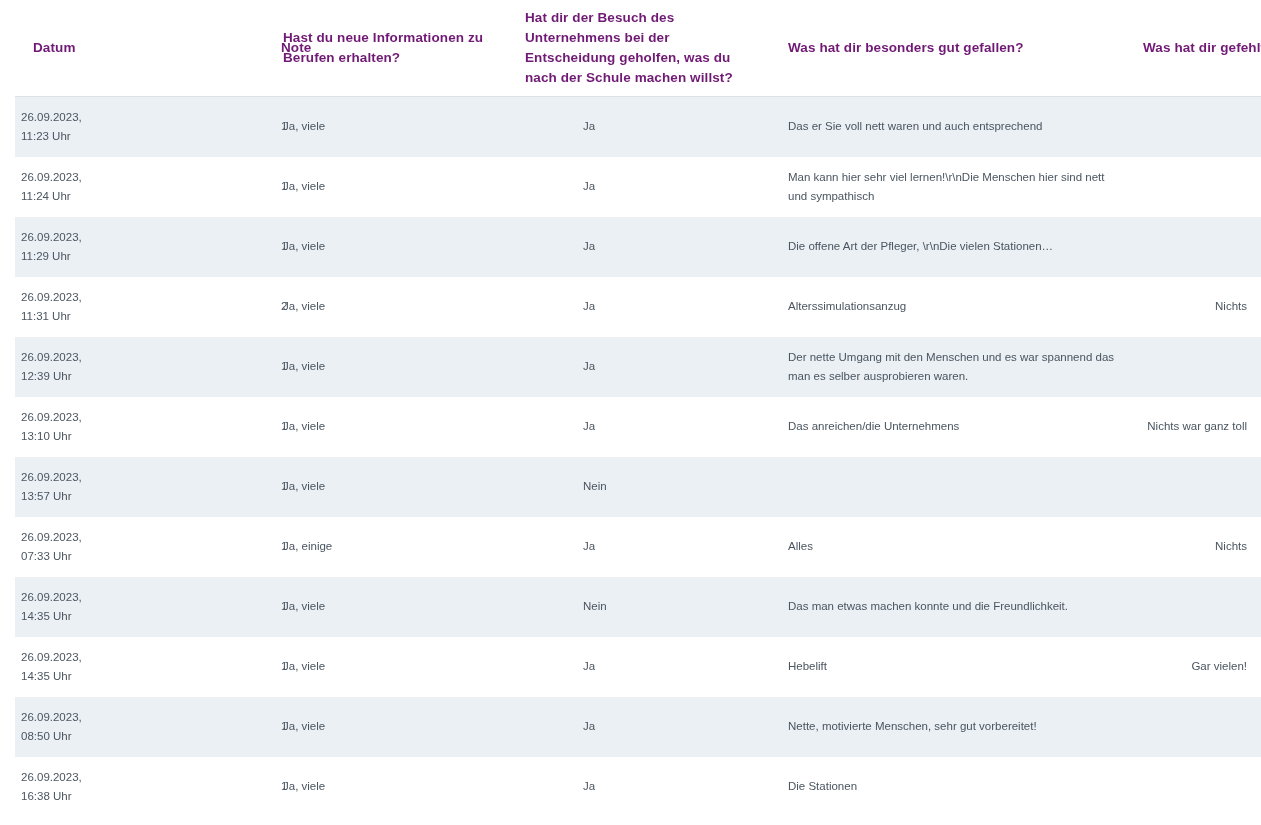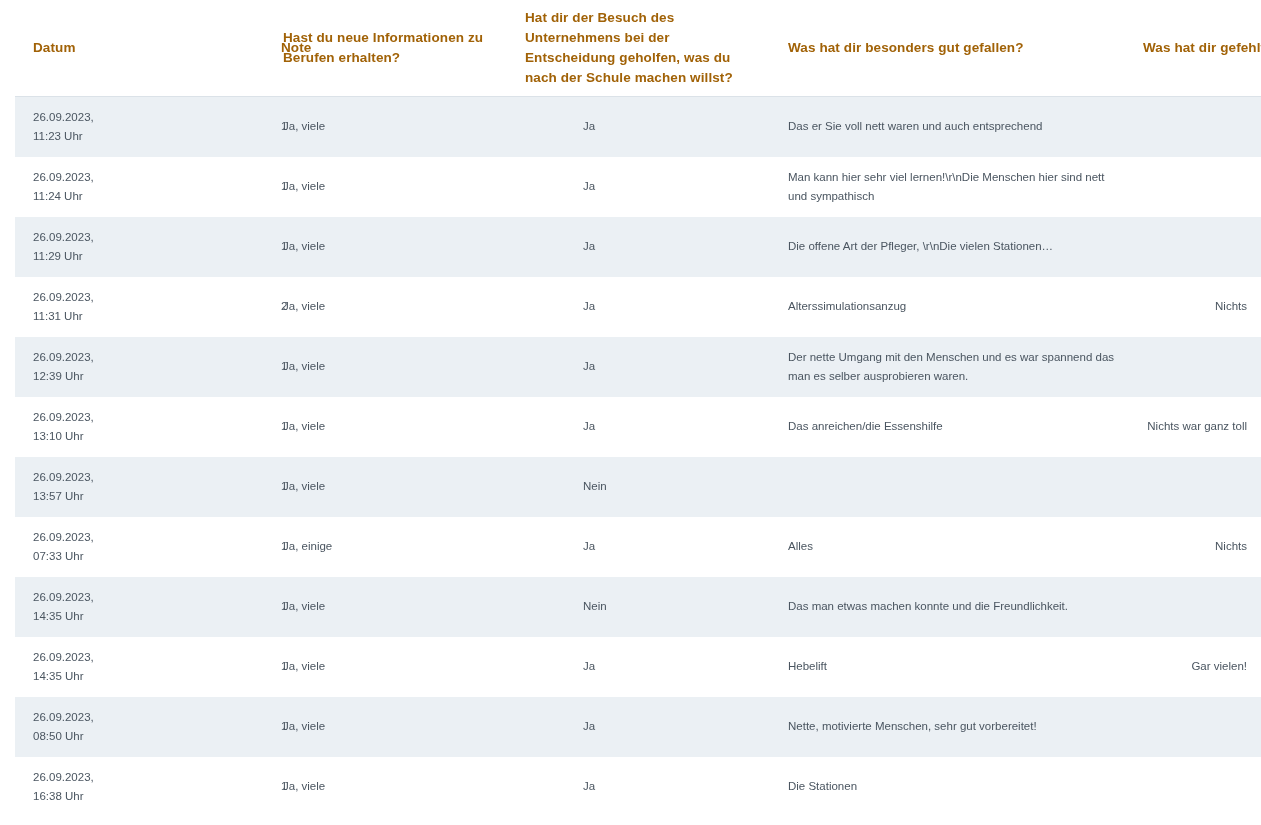--- a/index.html
+++ b/index.html
@@ -73,21 +73,21 @@
 
   
   col.c-datum   { width: 133px; }
   col.c-note    { width: 125px; }
   col.c-info    { width: 247px; }
   col.c-entsch  { width: 255px; }
   col.c-gefallen{ width: 358px; }
   col.c-gefehlt { width: 128px; }
 
   
-  td.cell-datum      { padding-left: 18px; }
+  td.cell-datum      { padding-left: 6px; }
   thead th.th-datum  { padding-left: 18px; }
   td.cell-note       { padding-left: 133px; }
   thead th.th-note   { padding-left: 133px; }
   td.cell-info       { padding-left: 10px; }
   thead th.th-info   { padding-left: 10px; }
   td.cell-entsch     { padding-left: 63px; }
   thead th.th-entsch { padding-left: 5px; }
   td.cell-gefallen   { padding-left: 13px; }
   thead th.th-gefallen { padding-left: 13px; }
   td.cell-gefehlt    { padding-left: 10px; text-align: right; }
@@ -96,21 +96,21 @@
   thead th.th-note, thead th.th-info, thead th.th-entsch,
   thead th.th-gefallen, thead th.th-gefehlt { padding-left: 0; }
 
   thead th.th-datum   { padding-left: 18px; }
   thead th.th-note    { padding-left: 133px; }
   thead th.th-info    { padding-left: 10px; margin-top: 44px; }
   thead th.th-entsch  { padding-left: 5px; }
   thead th.th-gefallen{ padding-left: 13px; }
   thead th.th-gefehlt { padding-left: 10px; }
 </style>
-<style>tbody tr.data-row{background:#ffffff;}tbody tr.data-row.striped{background:#ebf0f4;}thead th{color:#a16207;border-bottom-color:#dbe2e8;}tbody td{color:#4a5560;}</style></head>
+<style>tbody tr.data-row{background:#ffffff;}tbody tr.data-row.striped{background:#ebf0f4;}thead th{color:#701a75;border-bottom-color:#dbe2e8;}tbody td{color:#4a5560;}</style></head>
 <body>
 
 <div class="table-wrap">
   <table class="feedback-table">
     <colgroup>
       <col class="c-datum">
       <col class="c-note">
       <col class="c-info">
       <col class="c-entsch">
       <col class="c-gefallen">
@@ -195,21 +195,21 @@
           <td class="cell-gefehlt"></td>
         </tr>
         <tr class="data-row">
           <td class="cell-datum">
             <span class="date-line">26.09.2023,</span>
             <span class="date-line">13:10 Uhr</span>
           </td>
           <td class="cell-note">1</td>
           <td class="cell-info">Ja, viele</td>
           <td class="cell-entsch">Ja</td>
-          <td class="cell-gefallen">Das anreichen/die Essenshilfe</td>
+          <td class="cell-gefallen">Das anreichen/die Unternehmens</td>
           <td class="cell-gefehlt">Nichts war ganz toll</td>
         </tr>
         <tr class="data-row striped">
           <td class="cell-datum">
             <span class="date-line">26.09.2023,</span>
             <span class="date-line">13:57 Uhr</span>
           </td>
           <td class="cell-note">1</td>
           <td class="cell-info">Ja, viele</td>
           <td class="cell-entsch">Nein</td>

